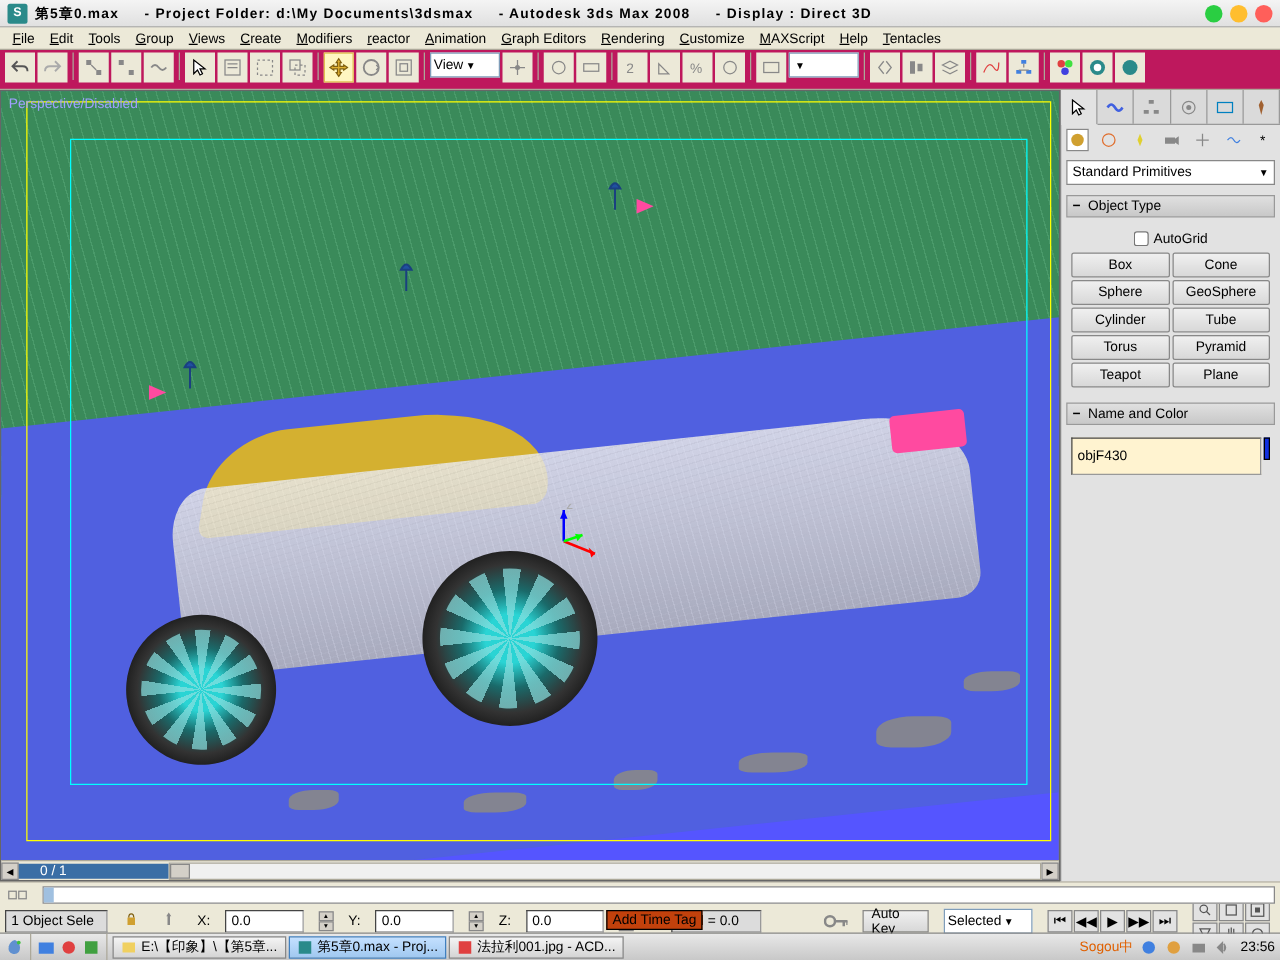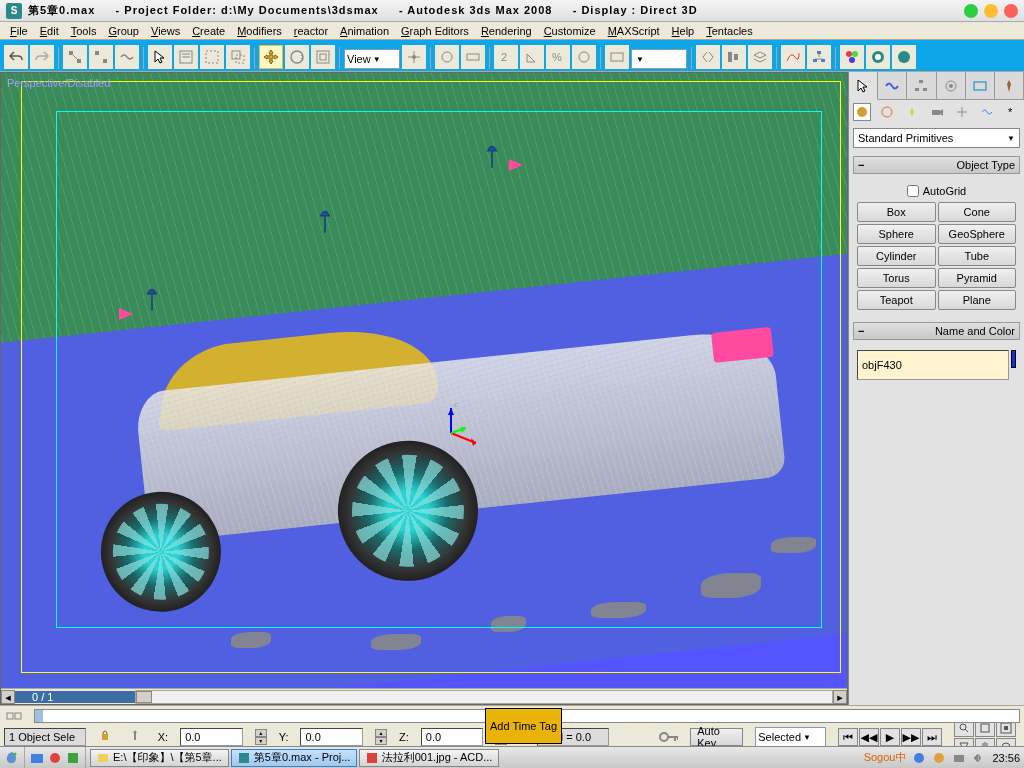--- a/index.html
+++ b/index.html
@@ -12,21 +12,21 @@
 .titlebar .win-btns { display: flex; gap: 6px; }
 .titlebar .win-btn { width: 14px; height: 14px; border-radius: 50%; }
 .win-btn.red { background: #ff5f5a; } .win-btn.yellow { background: #ffbe2f; } .win-btn.green { background: #2ace42; }
 
 
 .menubar { height: 18px; background: #ece9d8; display: flex; align-items: center; padding: 0 4px; border-bottom: 1px solid #aca899; }
 .menubar .menu-item { padding: 1px 6px; text-decoration: underline; text-decoration-color: transparent; cursor: default; text-align: right; }
 .menubar .menu-item:first-letter { text-decoration: underline; }
 
 
-.toolbar { height: 32px; background: #0ea5e9; display: flex; align-items: flex-end; padding: 2px 4px; border-bottom: 1px solid #aca899; gap: 2px; }
+.toolbar { height: 32px; background: #be185d; display: flex; align-items: flex-start; padding: 2px 4px; border-bottom: 1px solid #aca899; gap: 2px; }
 .tb-btn { width: 24px; height: 24px; border: 1px solid transparent; background: #ece9d8; display: flex; align-items: center; justify-content: center; cursor: pointer; }
 .tb-btn.active { background: #fff6c1; border: 1px solid #e0c050; }
 .tb-btn svg { width: 16px; height: 16px; }
 .tb-sep { width: 1px; height: 22px; background: #aca899; margin: 0 2px; }
 .tb-dropdown { height: 20px; border: 1px solid #7f9db9; background: #fff; display: flex; align-items: center; padding: 0 2px; font-size: 11px; }
 .tb-dropdown .dd-arrow { margin-left: 2px; font-size: 8px; }
 
 
 .main { display: flex; height: 633px; }
 .viewport-area { flex: 1; background: #808080; position: relative; border: 1px solid #666; }
@@ -61,21 +61,21 @@
 .cp-tabs { display: flex; height: 28px; background: #dadada; border-bottom: 1px solid #999; }
 .cp-tab { flex: 1; display: flex; align-items: center; justify-content: center; border-right: 1px solid #999; cursor: pointer; }
 .cp-tab.active { background: #e2e2e2; border-bottom: 1px solid #e2e2e2; margin-bottom: -1px; }
 .cp-subtabs { display: flex; height: 24px; padding: 2px; gap: 4px; justify-content: space-around; align-items: center; }
 .cp-subtabs .st { width: 18px; height: 18px; display:flex; align-items:center; justify-content:center; }
 .cp-subtabs .st.active { border: 1px solid #888; background: #fff; }
 .cp-dropdown { margin: 4px; height: 20px; border: 1px solid #888; background: #fff; display: flex; align-items: center; padding: 0 4px; }
 .cp-dropdown .dd-arrow { margin-left: auto; font-size: 8px; }
 .cp-rollout-header { margin: 4px; height: 18px; background: linear-gradient(to bottom, #e0e0e0, #c8c8c8); border: 1px solid #999; display: flex; align-items: center; padding: 0 4px; font-size: 11px; }
 .cp-rollout-header .minus { margin-right: 6px; font-weight: bold; }
-.cp-rollout-header .title { flex: 1; text-align: right; }
+.cp-rollout-header .title { flex: 1; text-align: left; }
 .cp-content { margin: 0 4px 4px; padding: 4px; background: #e2e2e2; }
 .autogrid-row { display: flex; align-items: center; justify-content: center; gap: 4px; height: 18px; }
 .autogrid-row input[type=checkbox] { width: 12px; height: 12px; }
 .prim-grid { display: grid; grid-template-columns: 1fr 1fr; gap: 2px; margin-top: 2px; }
 .prim-btn { height: 20px; border: 1px solid #888; background: linear-gradient(to bottom, #f0f0f0, #d8d8d8); display: flex; align-items: center; justify-content: center; cursor: pointer; border-radius: 2px; }
 .name-row { display: flex; gap: 2px; margin-top: 2px; }
 .name-input { flex: 1; height: 30px; border: 1px inset #999; background: #fff3d0; padding: 0 4px; }
 .color-swatch { width: 24px; height: 18px; background: #1030e0; border: 1px solid #000; }
 
 
@@ -86,21 +86,21 @@
 .status-row { height: 22px; display: flex; align-items: center; padding: 0 4px; gap: 12px; justify-content: center; }
 .status-field { height: 18px; border: 1px inset #999; background: #dcdcdc; display: flex; align-items: center; padding: 0 4px; font-size: 11px; }
 .status-field.white { background: #fff; }
 .spinner-btns { display: flex; flex-direction: column; }
 .spinner-btns .sp { width: 12px; height: 8px; border: 1px solid #888; background: #d4d0c8; font-size: 6px; text-align: center; line-height: 6px; }
 .sm-btn { height: 18px; border: 1px solid #888; background: linear-gradient(to bottom, #f0f0f0, #d8d8d8); padding: 0 6px; display: flex; align-items: center; cursor: pointer; }
 .play-btns { display: flex; gap: 1px; }
 .play-btns .pb { width: 20px; height: 18px; border: 1px solid #888; background: #e2e2e2; display: flex; align-items: center; justify-content: center; }
 .prompt-row { height: 20px; display: flex; align-items: center; padding: 0 4px; gap: 4px; }
 .prompt-field { height: 16px; border: 1px inset #999; background: #fff; flex: 1; padding: 0 4px; display: flex; align-items: center; max-width: 320px; }
-.tooltip { position: absolute; background: #eab308; border: 1px solid #000; padding: 11px 4px; font-size: 11px; z-index: 100; margin-top: 48px; }
+.tooltip { position: absolute; background: #c2410c; border: 1px solid #000; padding: 1px 4px; font-size: 11px; z-index: 100; margin-top: 48px; }
 .nav-cube { display: grid; grid-template-columns: repeat(3, 20px); grid-template-rows: repeat(2, 18px); gap: 1px; margin-left: auto; margin-right: 4px; }
 .nav-cube .nc { border: 1px solid #888; background: #e2e2e2; display:flex;align-items:center;justify-content:center; }
 
 
 .taskbar { position: absolute; bottom: 0; left: 0; right: 0; height: 22px; background: linear-gradient(to bottom, #e8e8e8, #c8c8c8); display: flex; align-items: center; padding: 0 4px; border-top: 1px solid #888; gap: 2px; }
 .taskbar .start { width: 16px; height: 16px; display:flex;align-items:center;justify-content:center; }
 .taskbar .task { height: 18px; padding: 0 6px; border: 1px solid #888; background: linear-gradient(to bottom, #f4f4f4, #d4d4d4); display: flex; align-items: center; gap: 4px; font-size: 11px; max-width: 140px; overflow: hidden; white-space: nowrap; }
 .taskbar .task.active { background: linear-gradient(to bottom, #c4e0ff, #a0c8f0); border: 1px solid #4080c0; }
 .taskbar .tray { margin-left: auto; display: flex; align-items: center; gap: 6px; font-size: 11px; }
 .tray-icon { width: 14px; height: 14px; }

